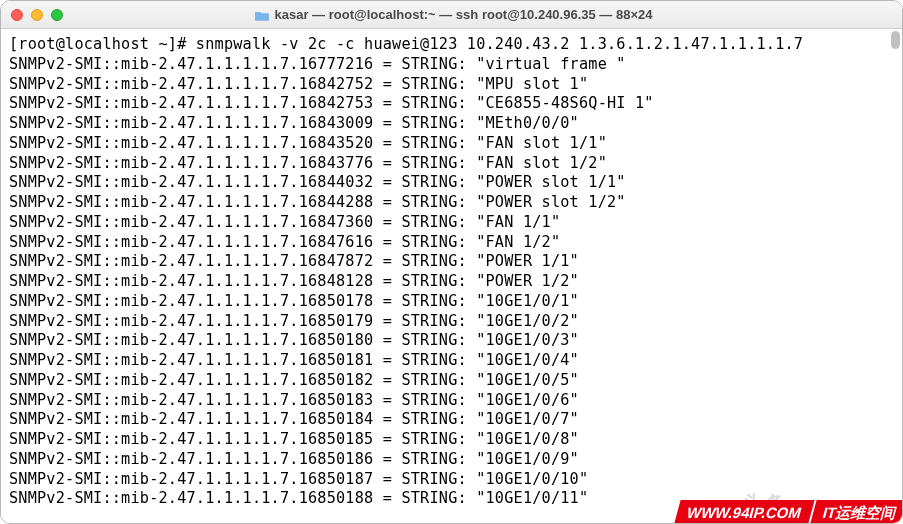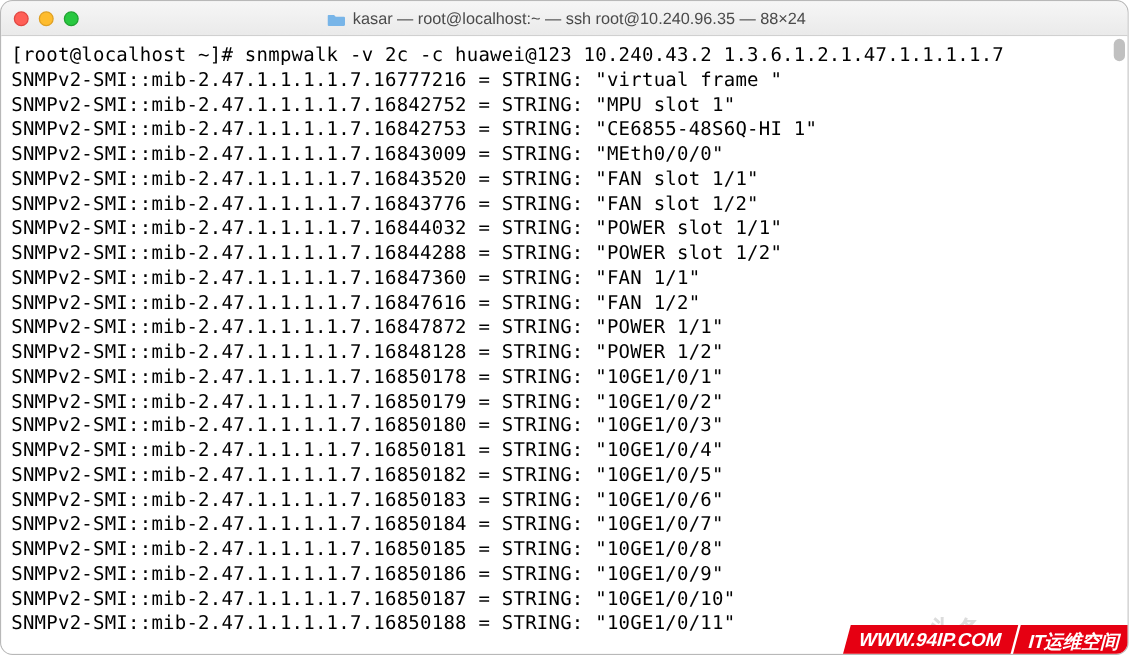--- a/index.html
+++ b/index.html
@@ -24,21 +24,21 @@
   .traffic { display: flex; gap: 8px; align-items: center; }
   .tl { width: 12px; height: 12px; border-radius: 50%; }
   .tl.red { background: #ff5f57; border:1px solid #e14640;}
   .tl.yellow { background: #febc2e; border:1px solid #dfa023;}
   .tl.green { background: #28c840; border:1px solid #1fa230;}
   .title-center {
     position: absolute; left: 4px; right: 0;
     text-align: center;
     font-size: 13px;
     color: #4a4a4a;
-    font-weight: 400;
+    font-weight: 700;
     pointer-events: none;
     display:flex; align-items:center; justify-content:center; gap:6px;
   }
   .folder-icon {
     width: 14px; height: 11px;
     display:inline-block;
   }
   .term {
     flex: 1;
     background: #ffffff;

